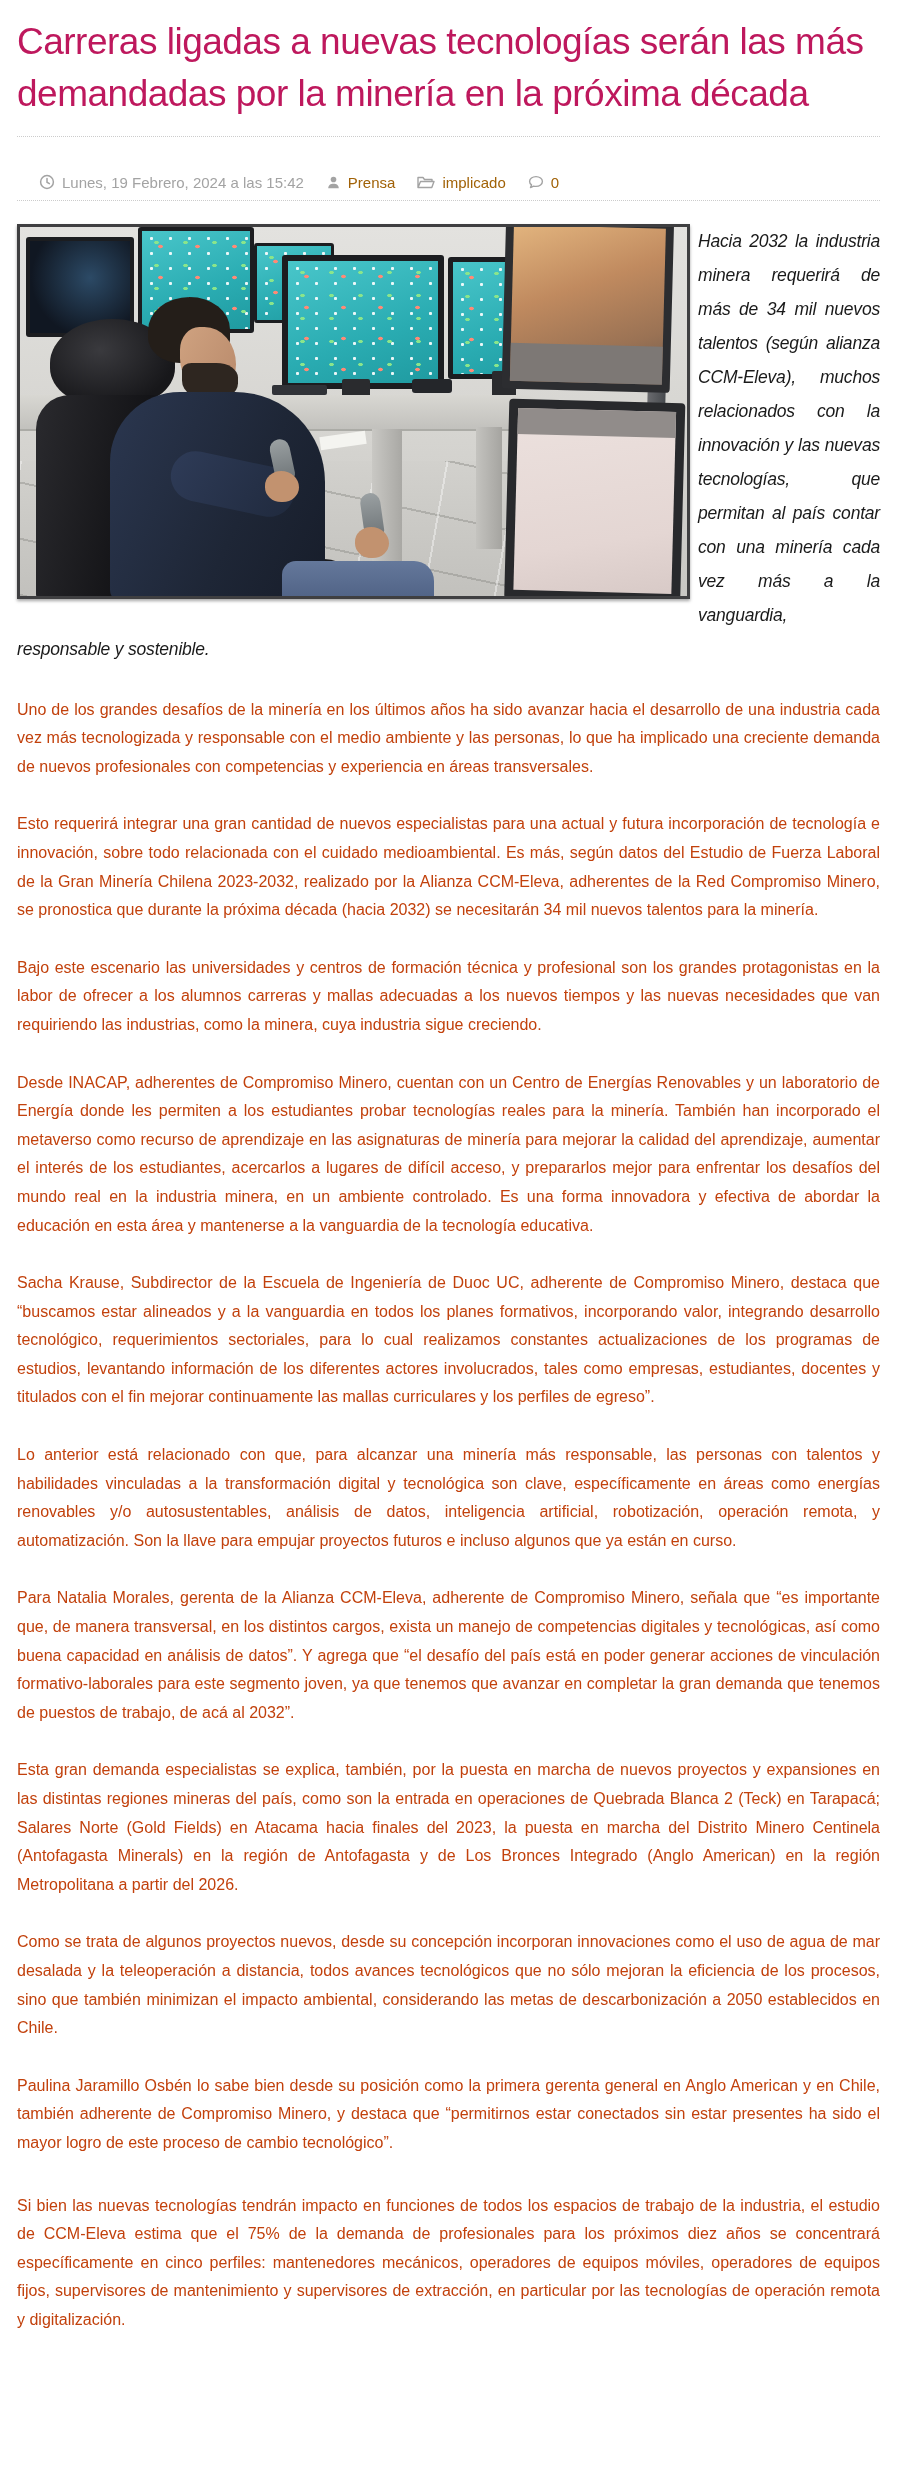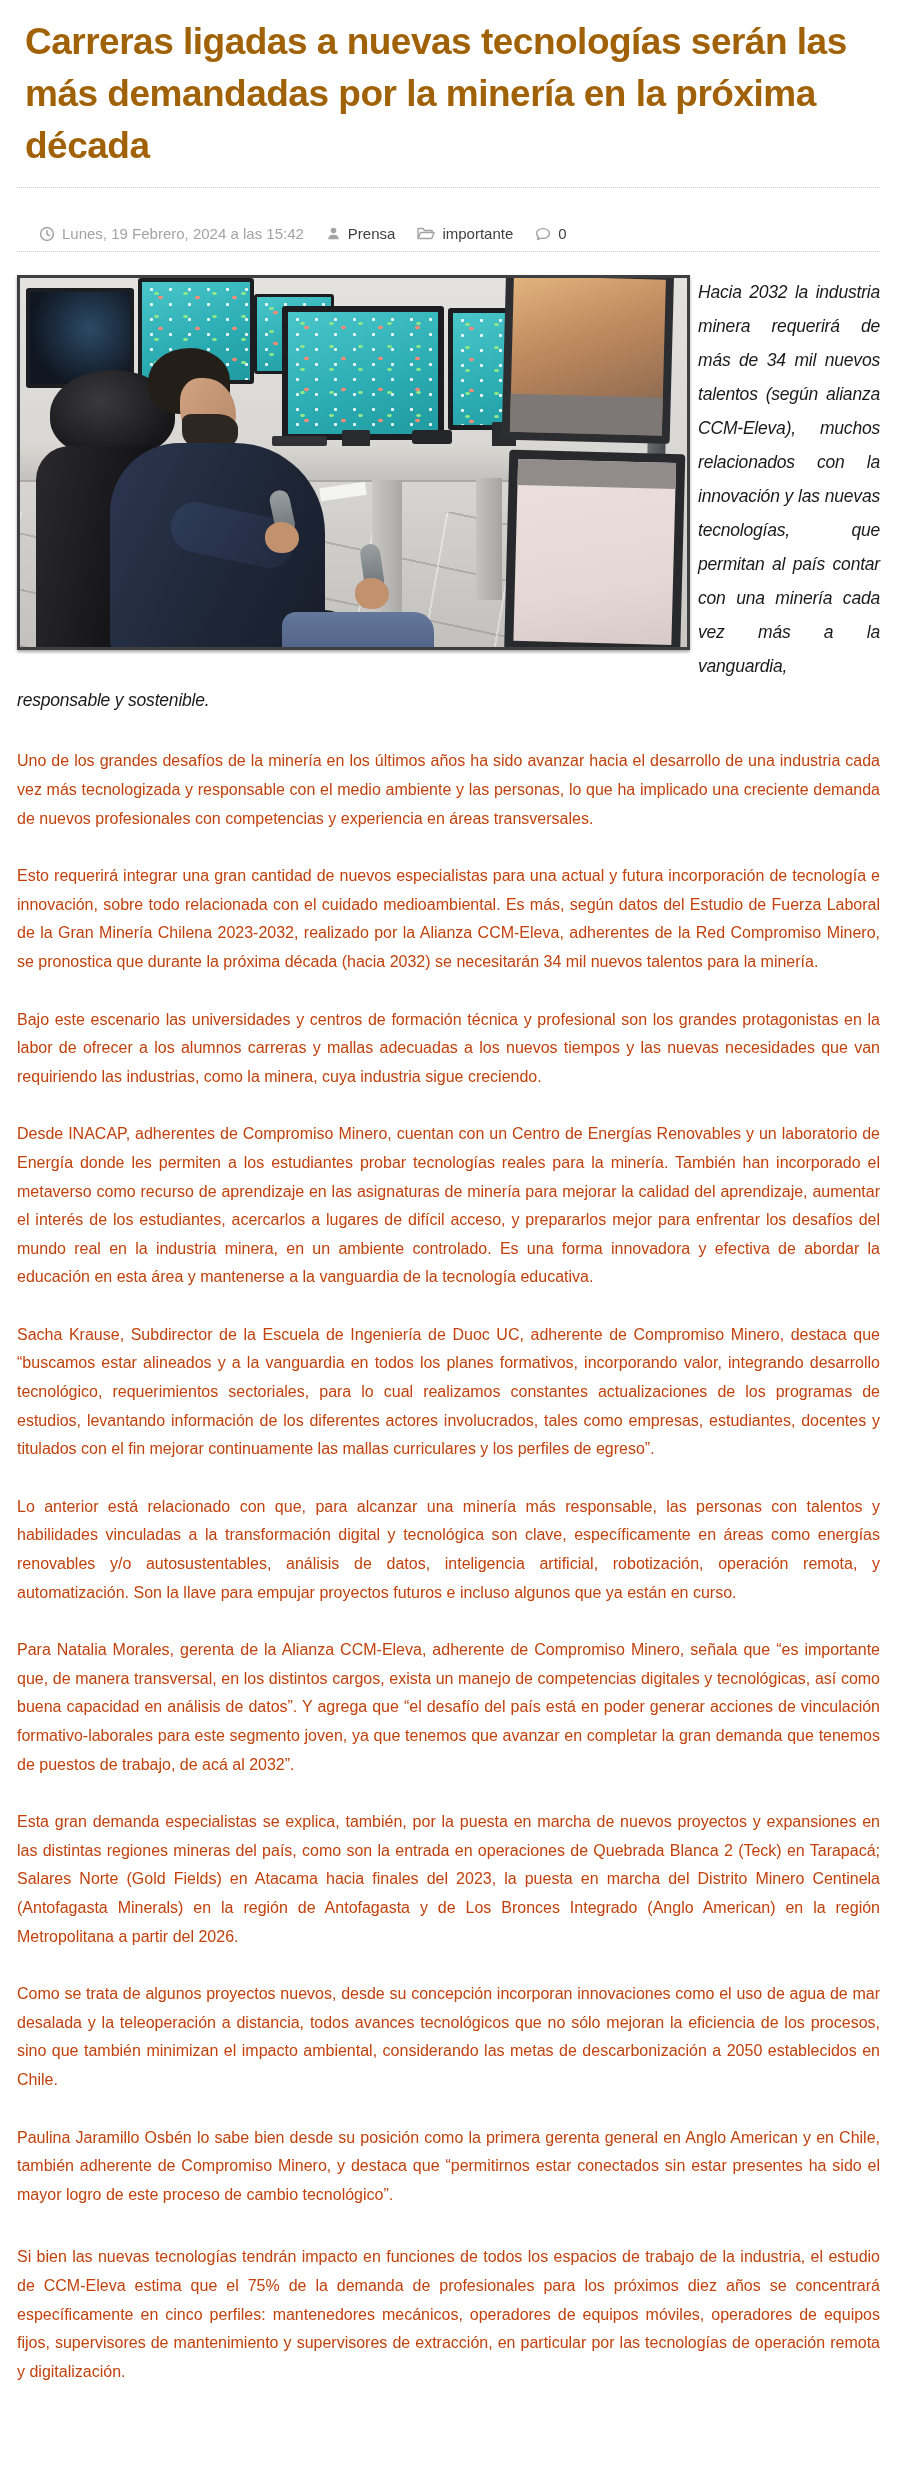--- a/index.html
+++ b/index.html
@@ -1,37 +1,37 @@
 <!DOCTYPE html>
 <html lang="es"><head>
 <meta charset="utf-8">
 <style>
   html,body { margin:0; padding:0; background:#ffffff; }
   body { font-family:"Liberation Sans","DejaVu Sans",sans-serif; color:#3e3e3e; }
   .page { width:897px; margin:0 auto; padding:16px 17px 26px 17px; box-sizing:border-box; }
 
   
   h1.title {
-    margin:0 0 16px 8px;
-    font-size:37px; line-height:1.40; font-weight:700;
-    color:#a16207; letter-spacing:-0.5px;
+    margin:0 0 16px 0;
+    font-size:37px; line-height:1.40; font-weight:400;
+    color:#be185d; letter-spacing:-0.5px;
   }
 
   
   .meta {
     border-top:1px dotted #cccccc;
     border-bottom:1px dotted #cccccc;
     padding:9px 0 9px 22px;
     display:flex; align-items:center; gap:22px;
     color:#a3a3a3; font-size:15px;
     margin-bottom:23px;
   }
   .meta-item { display:flex; align-items:center; gap:7px; white-space:nowrap;margin-top:28px; }
   .meta-item svg { display:block; }
-  .meta a { color:#404040; text-decoration:none; }
+  .meta a { color:#a16207; text-decoration:none; }
 
   
   .lead-wrap::after { content:""; display:block; clear:both; }
   figure.photo {
     float:left; margin:0 8px 4px 0; padding:0;
     width:667px; height:369px;
     border:3px solid #3f3f41;
     box-shadow:0 2px 3px rgba(0,0,0,.35);
     position:relative; overflow:hidden;
     background:linear-gradient(180deg,#e3e2df 0%,#d6d5d1 55%,#c8c7c3 100%);
@@ -161,21 +161,21 @@
           </svg>
       </span>
       <a href="#">Prensa</a>
     </span>
     <span class="meta-item">
       <span>
         <svg width="18" height="15" viewBox="0 0 18 14">
             <path d="M1 12V2h5l1.5 2H15v2M3.5 6H17l-2.2 6H1z" fill="none" stroke="#a3a3a3" stroke-width="1.4" stroke-linejoin="round"></path>
           </svg>
       </span>
-      <a href="#">importante</a>
+      <a href="#">implicado</a>
     </span>
     <span class="meta-item">
       <span>
         <svg width="16" height="16" viewBox="0 0 16 16">
             <path d="M8 2.6c3.6 0 6.4 2.2 6.4 4.9S11.6 12.4 8 12.4c-.8 0-1.6-.1-2.3-.3l-3.2 1.4 1-2.6C2.4 10.1 1.6 8.9 1.6 7.5c0-2.7 2.8-4.9 6.4-4.9z" fill="none" stroke="#a3a3a3" stroke-width="1.4" stroke-linejoin="round"></path>
           </svg>
       </span>
       <a href="#">0</a>
     </span>
   </div>

